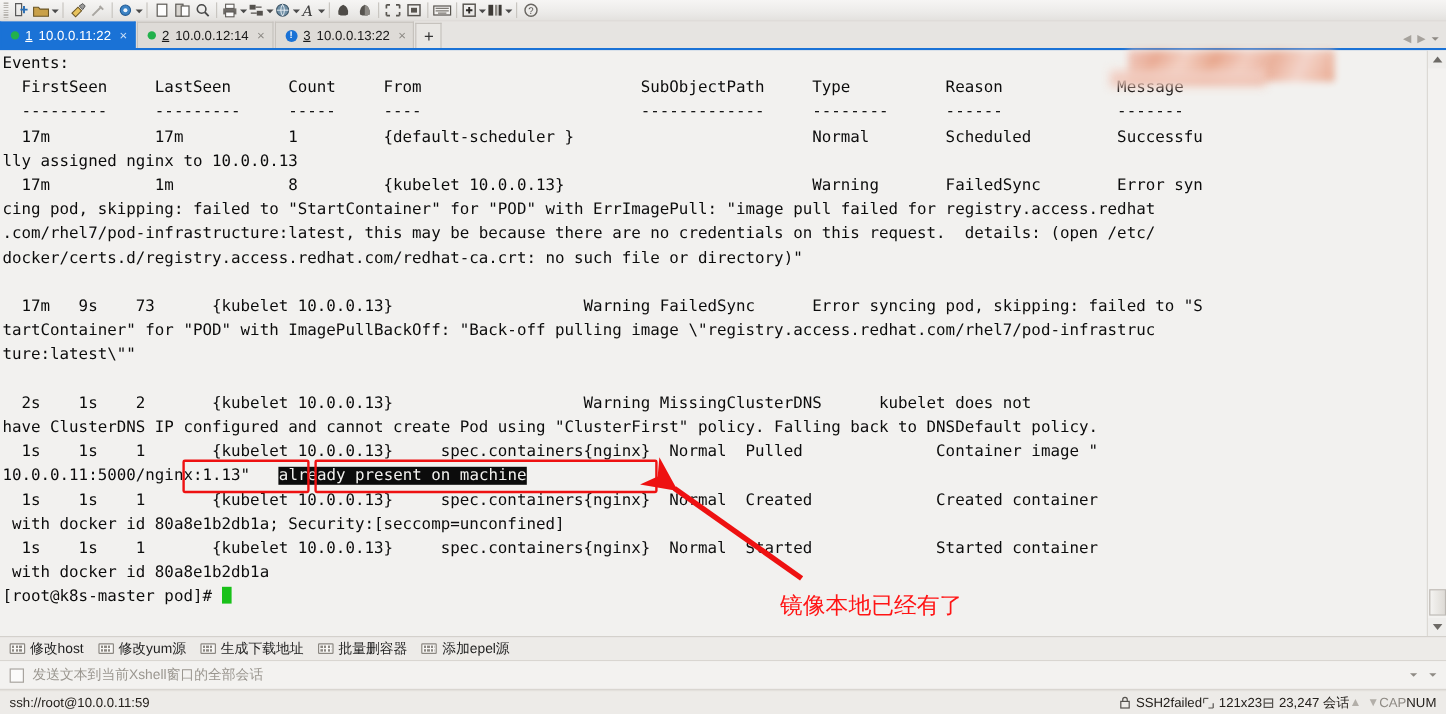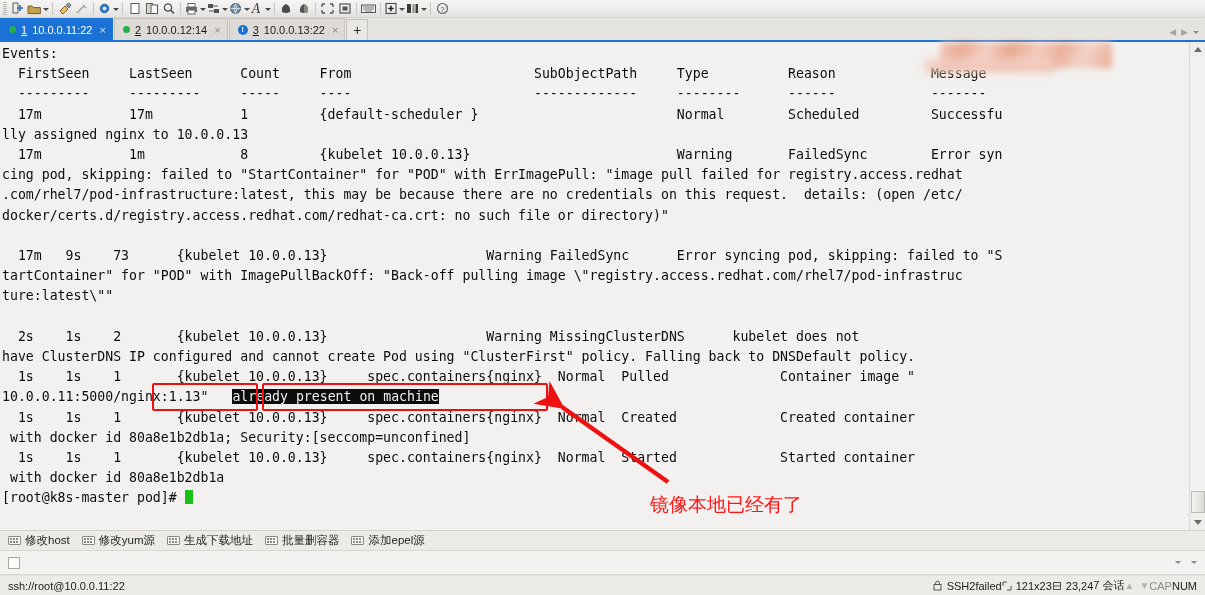--- a/index.html
+++ b/index.html
@@ -482,28 +482,29 @@
       <span>批量删容器</span>
     </div>
     <div class="qitem">
       <span class="kbd-ico"></span>
       <span>添加epel源</span>
     </div>
   </div>
 
   <div class="sendbar">
     <span class="chk"></span>
+    <span class="lbl">发送文本到当前Xshell窗口的全部会话</span>
     <span class="caret">
       <span class="tb-arrow" style="margin:0;border-top-color:#8e8a84"></span>
       <span class="tb-arrow" style="margin:0;border-top-color:#8e8a84"></span>
     </span>
   </div>
 
   <div class="statusbar">
-    <span class="sb-left">ssh://root@10.0.0.11:22</span>
+    <span class="sb-left">ssh://root@10.0.0.11:59</span>
     <span class="sb-right">
       <span class="sb-cell">
         <svg width="11" height="11" viewBox="0 0 11 11">
           <rect x="2" y="4.5" width="7" height="5.5" fill="none" stroke="#55524e" stroke-width="1"></rect>
           <path d="M3.6,4.5 v-1.4 a1.9,1.9 0 0 1 3.8,0 v1.4" fill="none" stroke="#55524e" stroke-width="1"></path>
         </svg>
         <span>SSH2</span>
       </span>
       <span class="sb-cell">failed</span>
       <span class="sb-cell">

